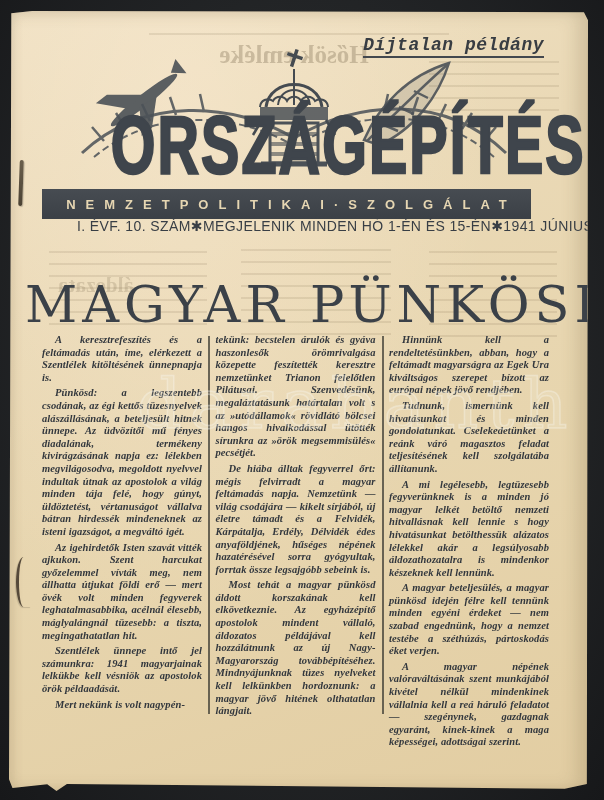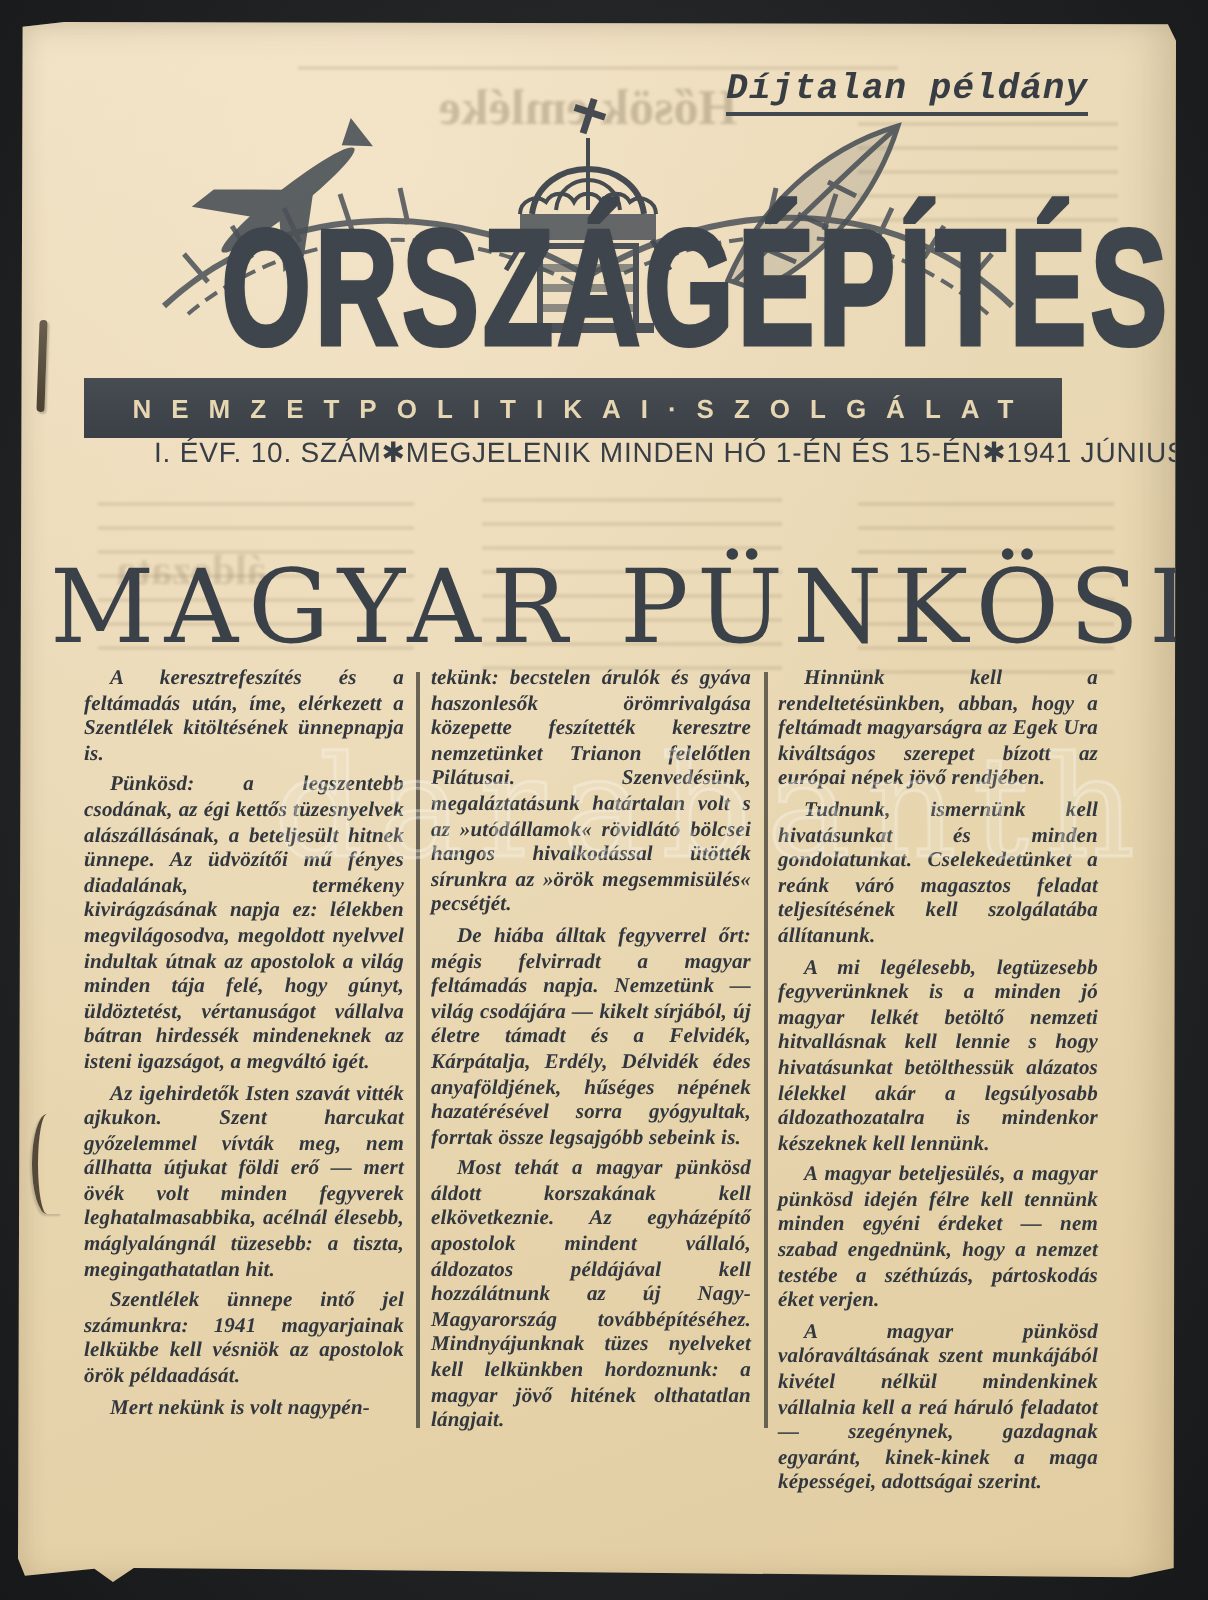--- a/index.html
+++ b/index.html
@@ -201,21 +201,21 @@
       <div class="col">
         <p>tekünk: becstelen árulók és gyáva haszonlesők örömrivalgása közepette feszítették keresztre nemzetünket Trianon felelőtlen Pilátusai. Szenvedésünk, megaláztatásunk határtalan volt s az »utódállamok« rövidlátó bölcsei hangos hivalkodással ütötték sírunkra az »örök megsemmisülés« pecsétjét.</p>
         <p class="indent">De hiába álltak fegyverrel őrt: mégis felvirradt a magyar feltámadás napja. Nemzetünk — világ csodájára — kikelt sírjából, új életre támadt és a Felvidék, Kárpátalja, Erdély, Délvidék édes anyaföldjének, hűséges népének hazatérésével sorra gyógyultak, forrtak össze legsajgóbb sebeink is.</p>
         <p class="indent">Most tehát a magyar pünkösd áldott korszakának kell elkövetkeznie. Az egyházépítő apostolok mindent vállaló, áldozatos példájával kell hozzálátnunk az új Nagy-Magyarország továbbépítéséhez. Mindnyájunknak tüzes nyelveket kell lelkünkben hordoznunk: a magyar jövő hitének olthatatlan lángjait.</p>
       </div>
       <div class="col">
         <p class="indent">Hinnünk kell a rendeltetésünkben, abban, hogy a feltámadt magyarságra az Egek Ura kiváltságos szerepet bízott az európai népek jövő rendjében.</p>
         <p class="indent">Tudnunk, ismernünk kell hivatásunkat és minden gondolatunkat. Cselekedetünket a reánk váró magasztos feladat teljesítésének kell szolgálatába állítanunk.</p>
         <p class="indent">A mi legélesebb, legtüzesebb fegyverünknek is a minden jó magyar lelkét betöltő nemzeti hitvallásnak kell lennie s hogy hivatásunkat betölthessük alázatos lélekkel akár a legsúlyosabb áldozathozatalra is mindenkor készeknek kell lennünk.</p>
         <p class="indent">A magyar beteljesülés, a magyar pünkösd idején félre kell tennünk minden egyéni érdeket — nem szabad engednünk, hogy a nemzet testébe a széthúzás, pártoskodás éket verjen.</p>
-        <p class="indent">A magyar pünkösd valóraváltásának szent munkájából kivétel nélkül mindenkinek vállalnia kell a reá háruló feladatot — szegénynek, gazdagnak egyaránt, kinek-kinek a maga képességei, adottságai szerint.</p>
+        <p class="indent">A magyar népének valóraváltásának szent munkájából kivétel nélkül mindenkinek vállalnia kell a reá háruló feladatot — szegénynek, gazdagnak egyaránt, kinek-kinek a maga képességei, adottságai szerint.</p>
       </div>
       <div class="col-rule rule-1"></div>
       <div class="col-rule rule-2"></div>
     </div>
 
     <div class="staple staple-1"></div>
     <div class="staple staple-2"></div>
     <div class="watermark">darabanth</div>
 
   </div>

